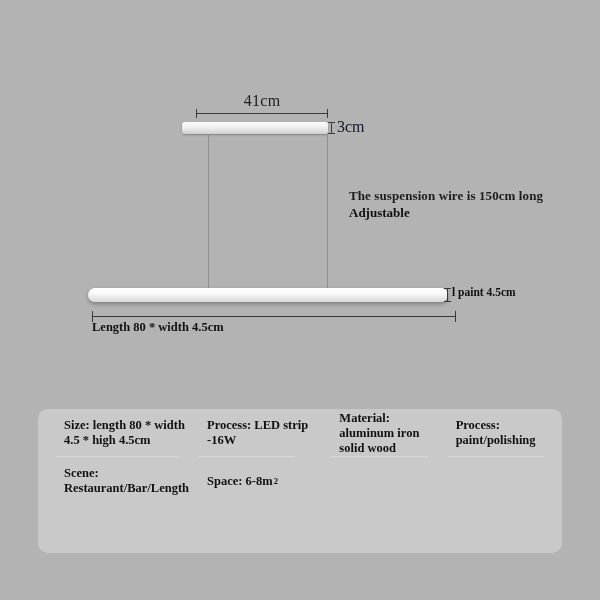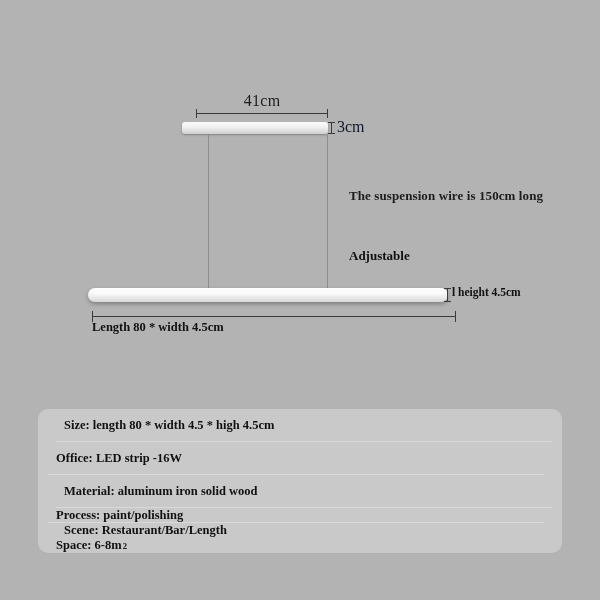--- a/index.html
+++ b/index.html
@@ -114,21 +114,20 @@
     color: #1d1d1d;
     letter-spacing: .1px;
   }
   .adjustable {
     position: absolute;
     left: 349px;
     top: 205px;
     font-size: 13px;
     font-weight: bold;
     color: #111;
-    margin-top: 43px;
   }
 
   
   .lamp {
     position: absolute;
     left: 88px;
     top: 288px;
     width: 360px;
     height: 14px;
     border-radius: 7px;
@@ -217,21 +216,21 @@
     height: 144px;
     background: #c9c9c9;
     border-radius: 10px;
   }
   .spec-grid {
     position: absolute;
     left: 0; top: 0;
     width: 100%;
     height: 100%;
     display: grid;
-    grid-template-columns: 1fr;
+    grid-template-columns: 1fr 1fr 1fr 1fr;
     grid-template-rows: 1fr 1fr 1fr;
   }
   .spec-cell {
     display: flex;
     align-items: center;
     padding-left: 26px;
     font-size: 12.5px;
     font-weight: bold;
     color: #111;
     position: relative;
@@ -273,29 +272,29 @@
   <div class="wire wire-right"></div>
 
   <div class="wire-note">The suspension wire is 150cm long</div>
   <div class="adjustable">Adjustable</div>
 
   <div class="lamp">
     <div class="lamp-glow"></div>
   </div>
 
   <div class="height-dim"></div>
-  <div class="label-height">l height 4.5cm</div>
+  <div class="label-height">l paint 4.5cm</div>
 
   <div class="len-dim"></div>
   <div class="label-length">Length 80 * width 4.5cm</div>
 
   <div class="spec-panel">
     <div class="spec-grid">
       <div class="spec-cell underline">Size: length 80 * width 4.5 * high 4.5cm</div>
-      <div class="spec-cell col2 underline">Office: LED strip -16W</div>
+      <div class="spec-cell col2 underline">Process: LED strip -16W</div>
 
       <div class="spec-cell underline">Material: aluminum iron solid wood</div>
       <div class="spec-cell col2 underline">Process: paint/polishing</div>
 
       <div class="spec-cell">Scene: Restaurant/Bar/Length</div>
       <div class="spec-cell col2">
         <span>Space: 6-8m</span>
           <span class="sup">2</span>
       </div>
     </div>

